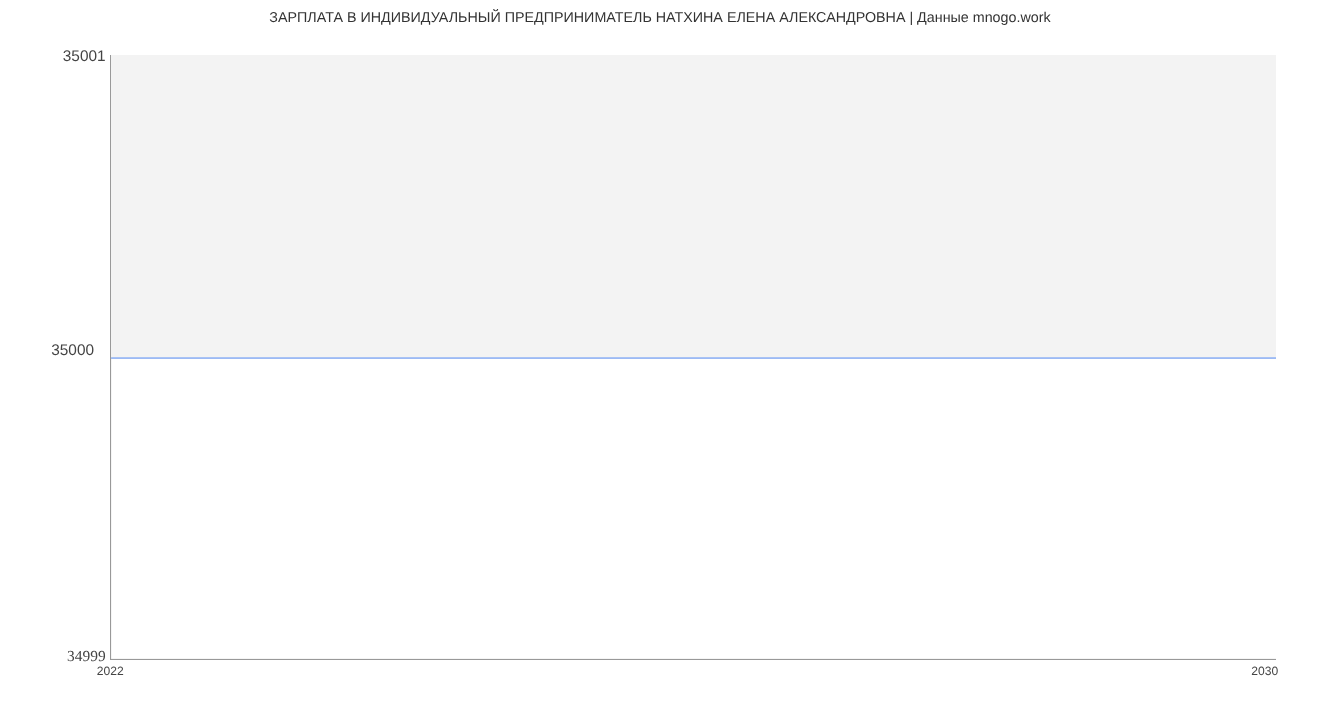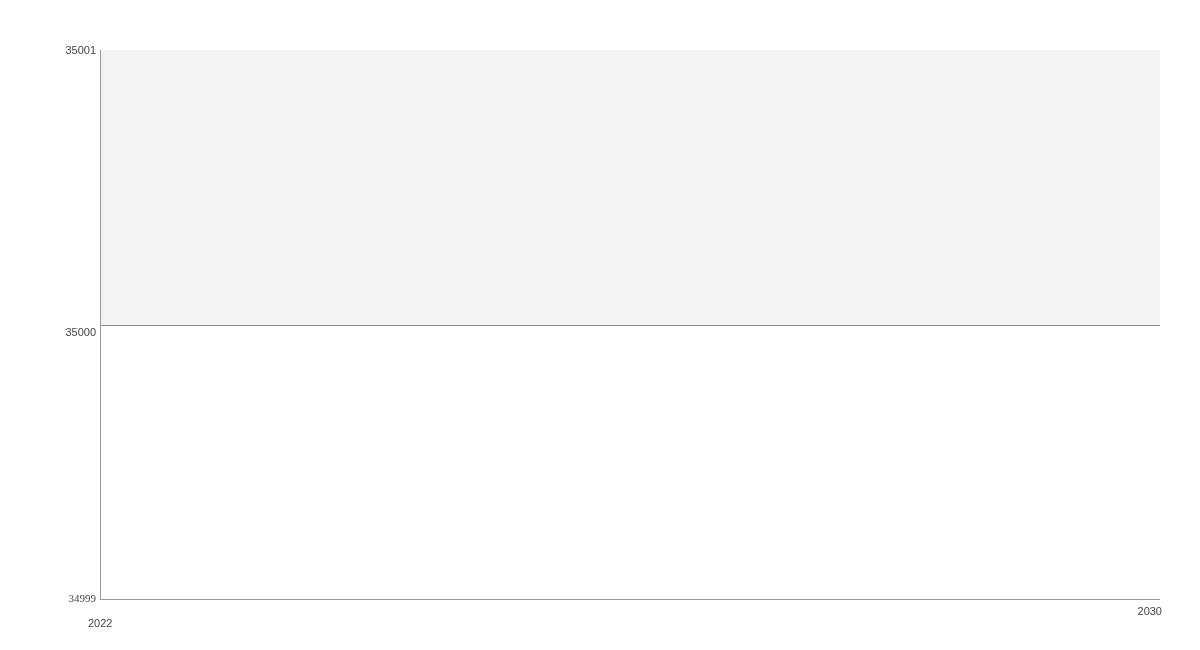--- a/index.html
+++ b/index.html
@@ -49,40 +49,41 @@
     right: 0;
     top: 50%;
     height: 0;
     border-top: 1.5px solid #5b8def;
   }
   .y-tick {
     position: absolute;
     right: 1104px;
     width: 60px;
     text-align: right;
-    font-size: 11px;
+    font-size: 14px;
     color: #444;
     transform: translateY(-50%);
   }
   .x-tick {
     position: absolute;
     top: 605px;
     font-size: 11px;
     color: #444;
   }
-  .x-tick.left { left: 88px; margin-top: 12px; }
+  .x-tick.left { left: 88px; }
   .x-tick.right { right: 38px; }
 </style>
 </head>
 <body>
 
 <div class="chart-wrap">
+  <div class="title">ЗАРПЛАТА В ИНДИВИДУАЛЬНЫЙ ПРЕДПРИНИМАТЕЛЬ НАТХИНА ЕЛЕНА АЛЕКСАНДРОВНА | Данные mnogo.work</div>
 
   <div class="y-tick" style="top:50px;">35001</div>
-  <div class="y-tick" style="top:332px;">35000</div>
+  <div class="y-tick" style="top:318px;text-align:center;">35000</div>
   <div class="y-tick" style="top:598px;font-family:Liberation Serif, serif;">34999</div>
 
   <div class="plot">
     <div class="area-fill"></div>
     <div class="data-line"></div>
   </div>
 
   <div class="x-tick left">2022</div>
   <div class="x-tick right">2030</div>
 </div>

